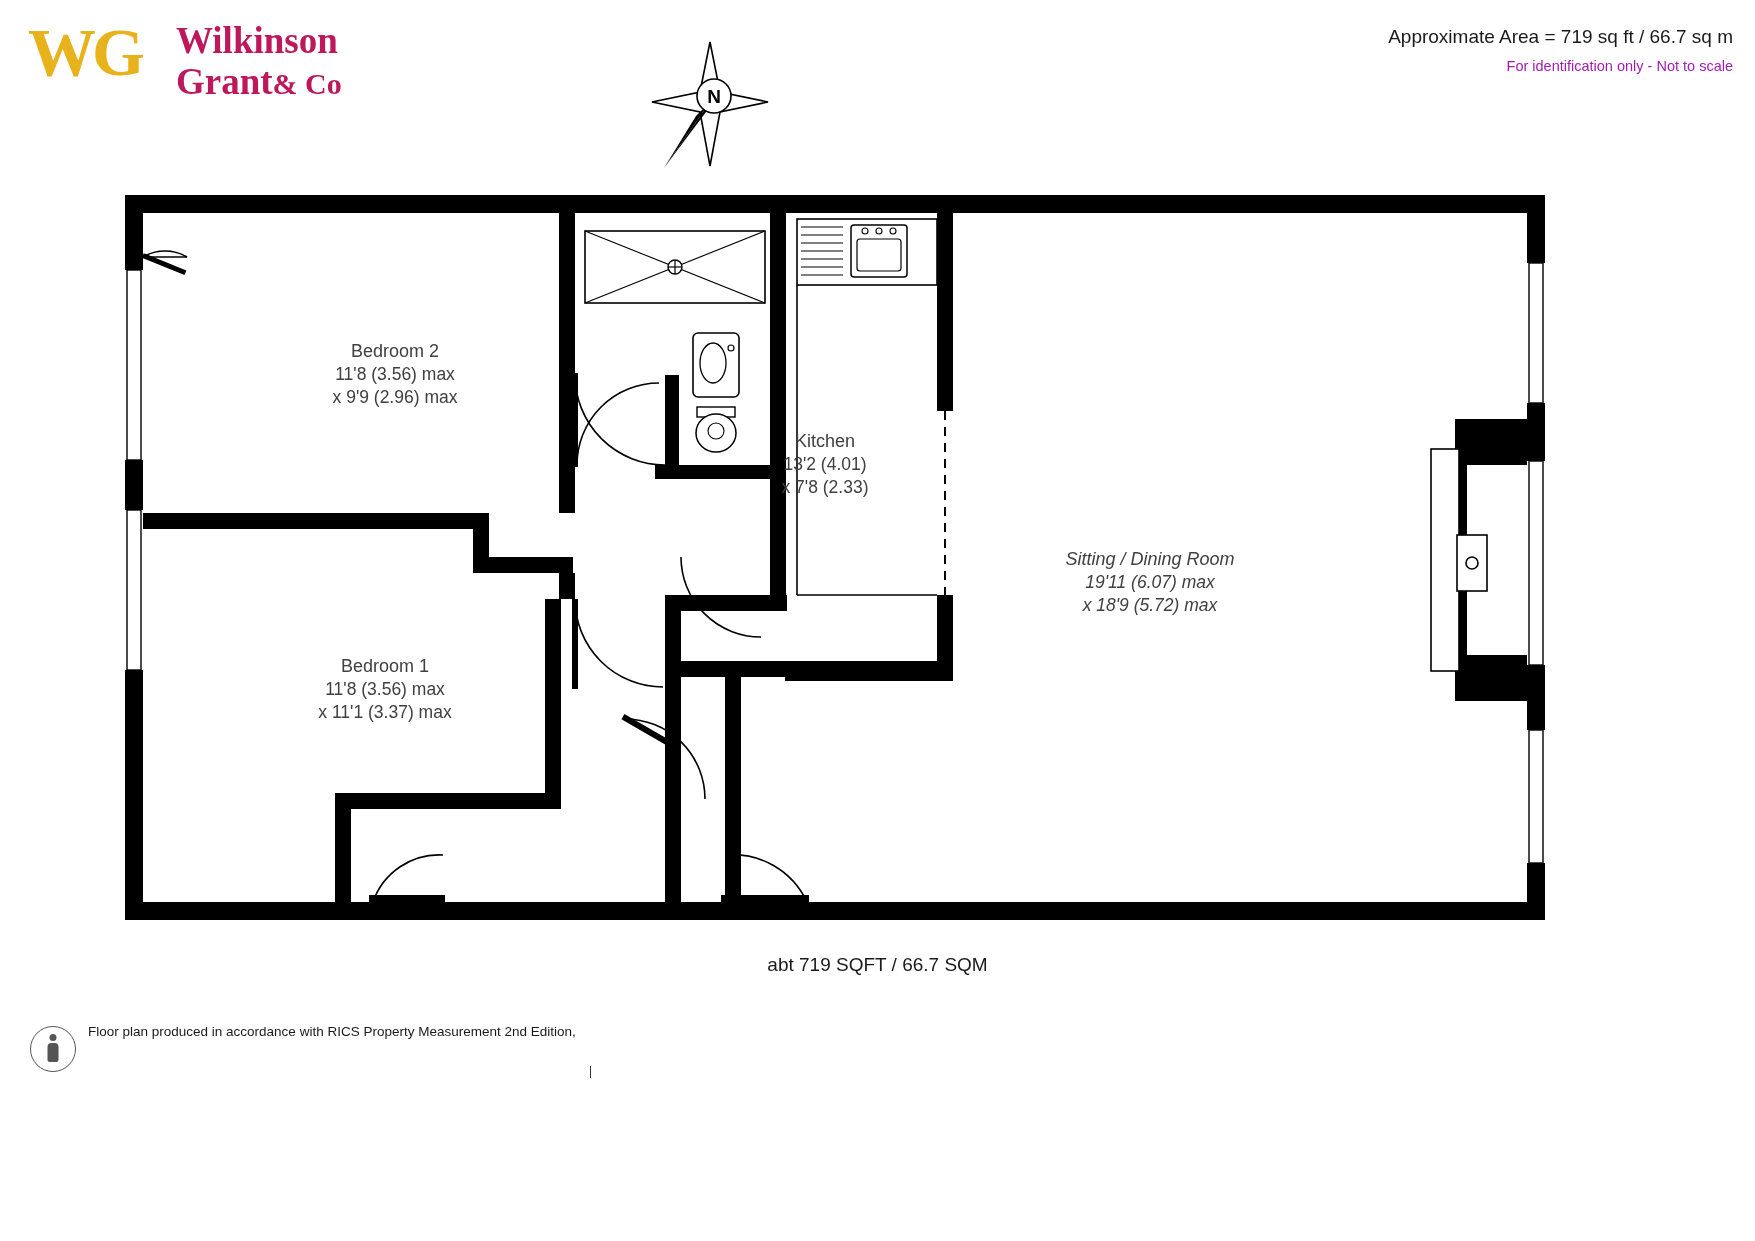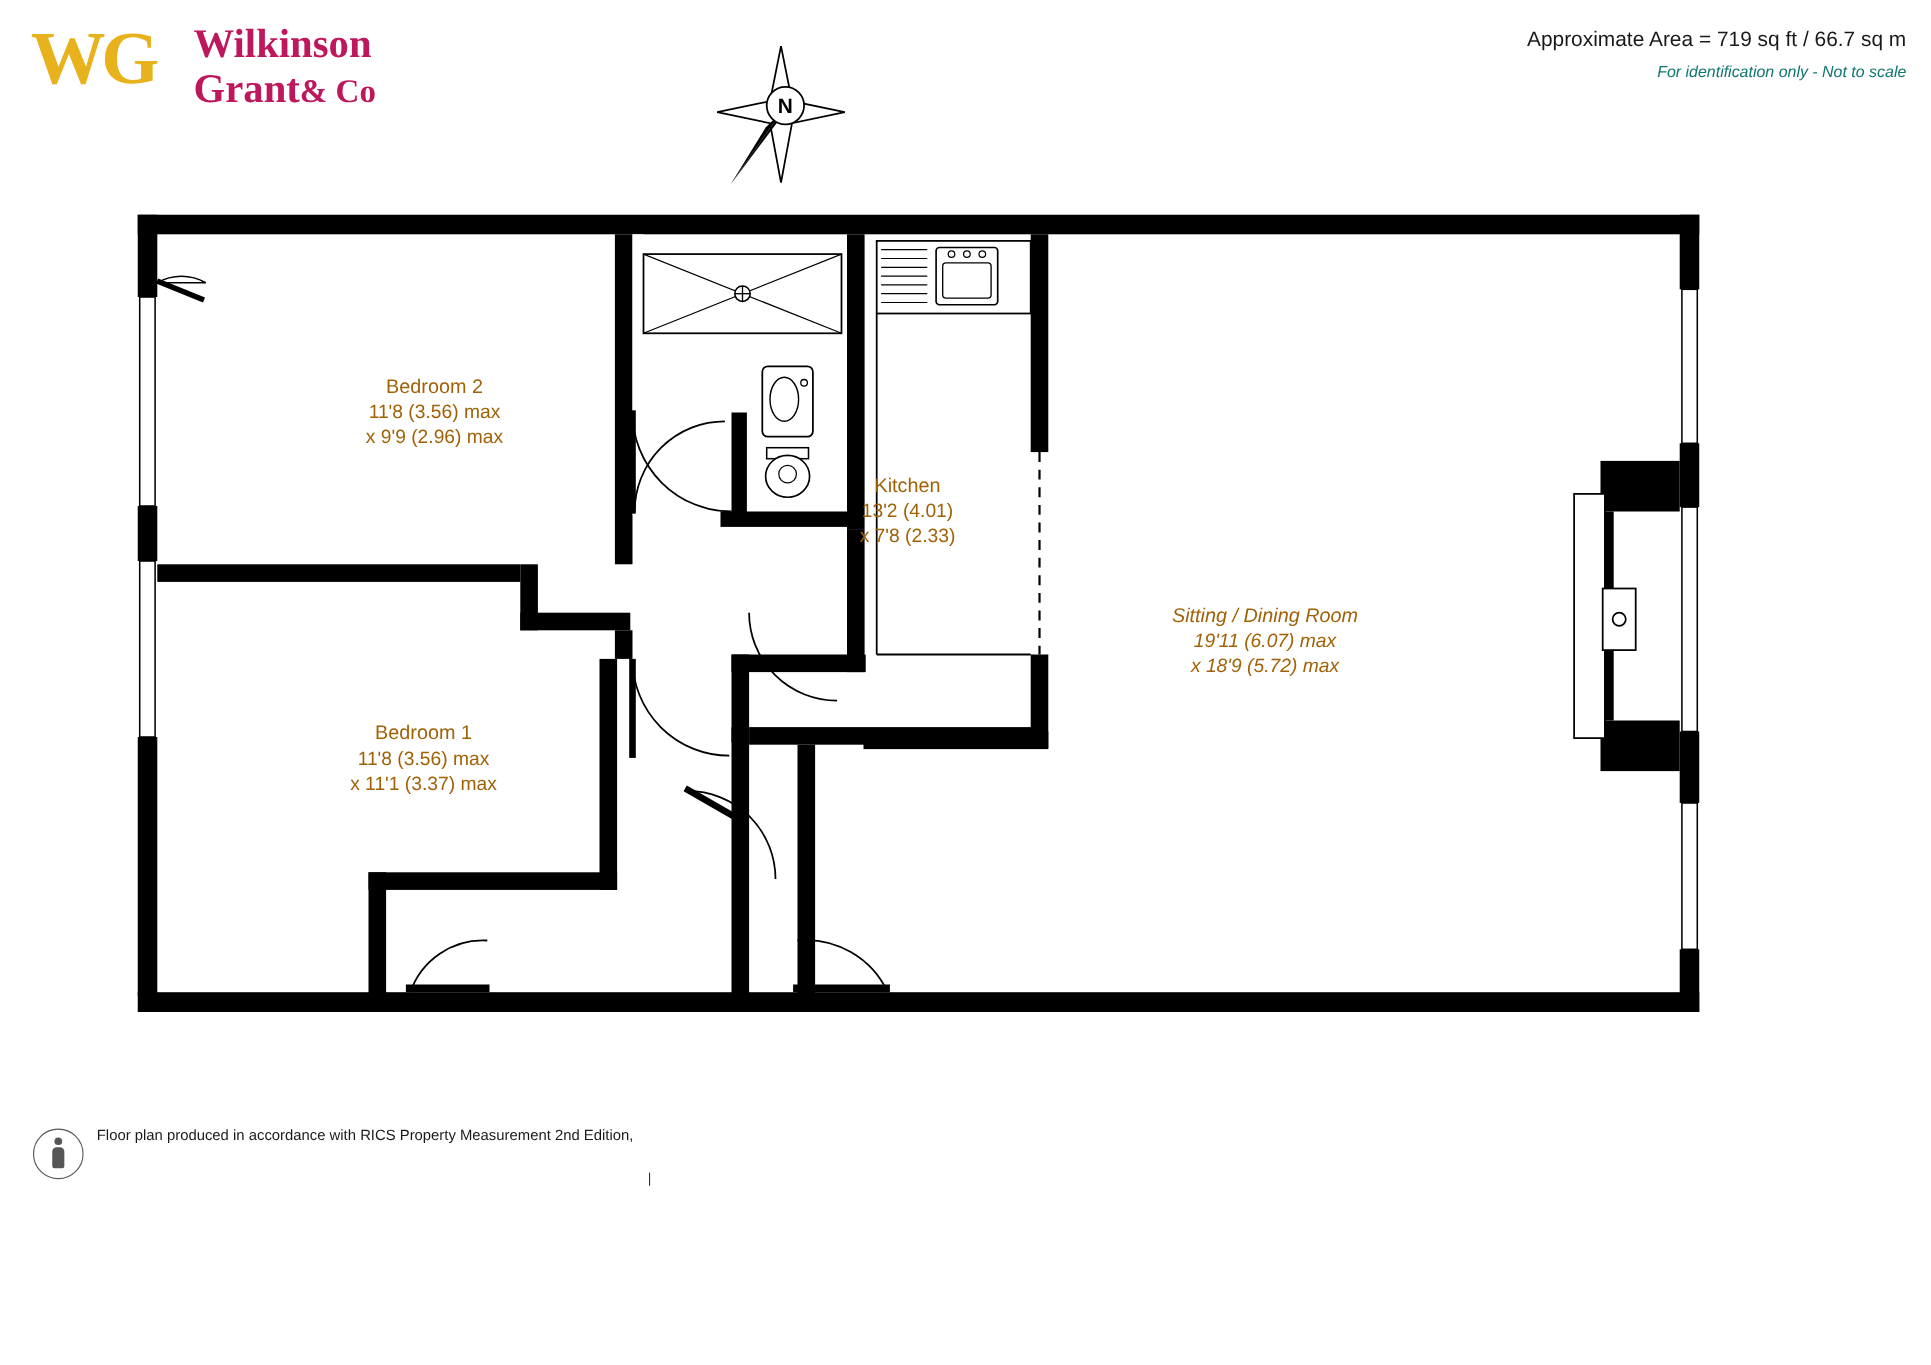--- a/index.html
+++ b/index.html
@@ -25,30 +25,30 @@
     position:absolute;left:148px;top:2px;
     font-family:"Liberation Serif", serif;
     font-weight:bold;color:#be185d;
     font-size:37px;line-height:41px;
   }
   #logo .name .l2{display:block;}
   #logo .amp{font-size:30px;}
 
   
   #area-note{right:22px;top:26px;text-align:left;font-size:19px;color:#1a1a1a;}
-  #id-note{right:22px;top:58px;text-align:right;font-size:14.5px;color:#0f766e;font-style:italic;}
+  #id-note{right:22px;top:58px;text-align:right;font-size:14.5px;color:#a21caf;}
 
   
   #compass{left:650px;top:40px;width:120px;height:130px;}
 
   
   #plan{left:125px;top:195px;width:1420px;height:725px;}
 
   
-  .room-label{text-align:center;font-size:17.5px;line-height:23px;color:#a16207;}
+  .room-label{text-align:center;font-size:17.5px;line-height:23px;color:#404040;}
   .room-label .nm{font-size:18px;}
 
   #lbl-bed2{left:275px;top:340px;width:240px;}
   #lbl-bed1{left:265px;top:655px;width:240px;}
   #lbl-kitchen{left:720px;top:430px;width:210px;}
   #lbl-sitting{left:1015px;top:548px;width:270px;font-style:italic;}
 
   
   #floor-caption{left:0;right:0;top:952px;text-align:center;font-size:19px;line-height:26px;}
 
@@ -241,20 +241,21 @@
   <div>x 7'8 (2.33)</div>
 </div>
 
 <div id="lbl-sitting" class="abs room-label">
   <div class="nm">Sitting / Dining Room</div>
   <div>19'11 (6.07) max</div>
   <div>x 18'9 (5.72) max</div>
 </div>
 
 <div id="floor-caption" class="abs">
+  <div>abt 719 SQFT / 66.7 SQM</div>
 </div>
 
 <div id="footer" class="abs">
   <div class="badge">
     <div class="fig"></div>
     <div class="body"></div>
   </div>
   <div class="txt">
     <div>Floor plan produced in accordance with RICS Property Measurement 2nd Edition,</div>
   </div>

